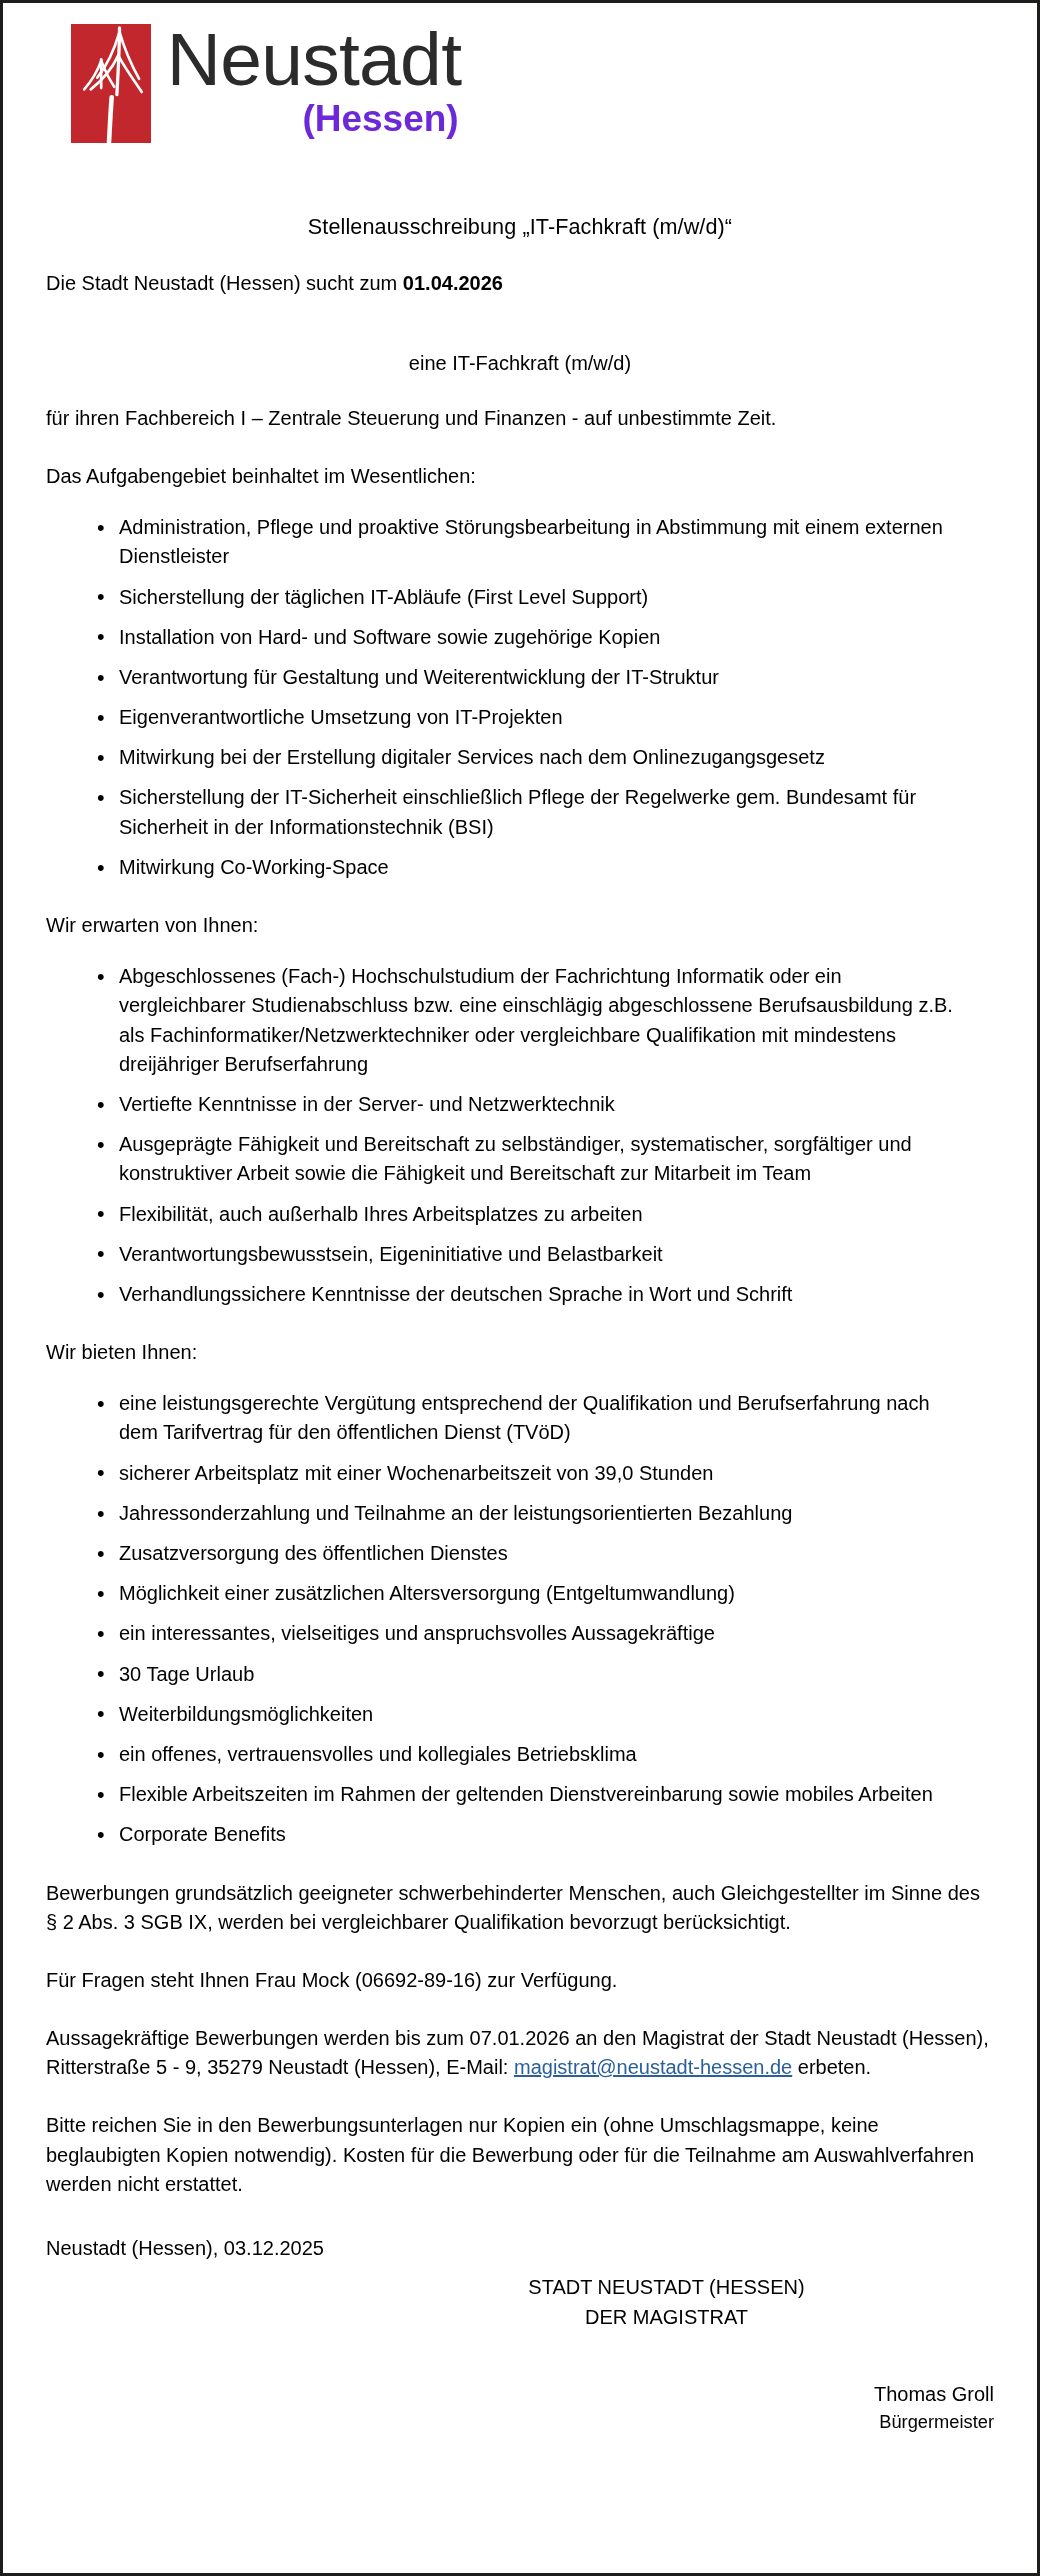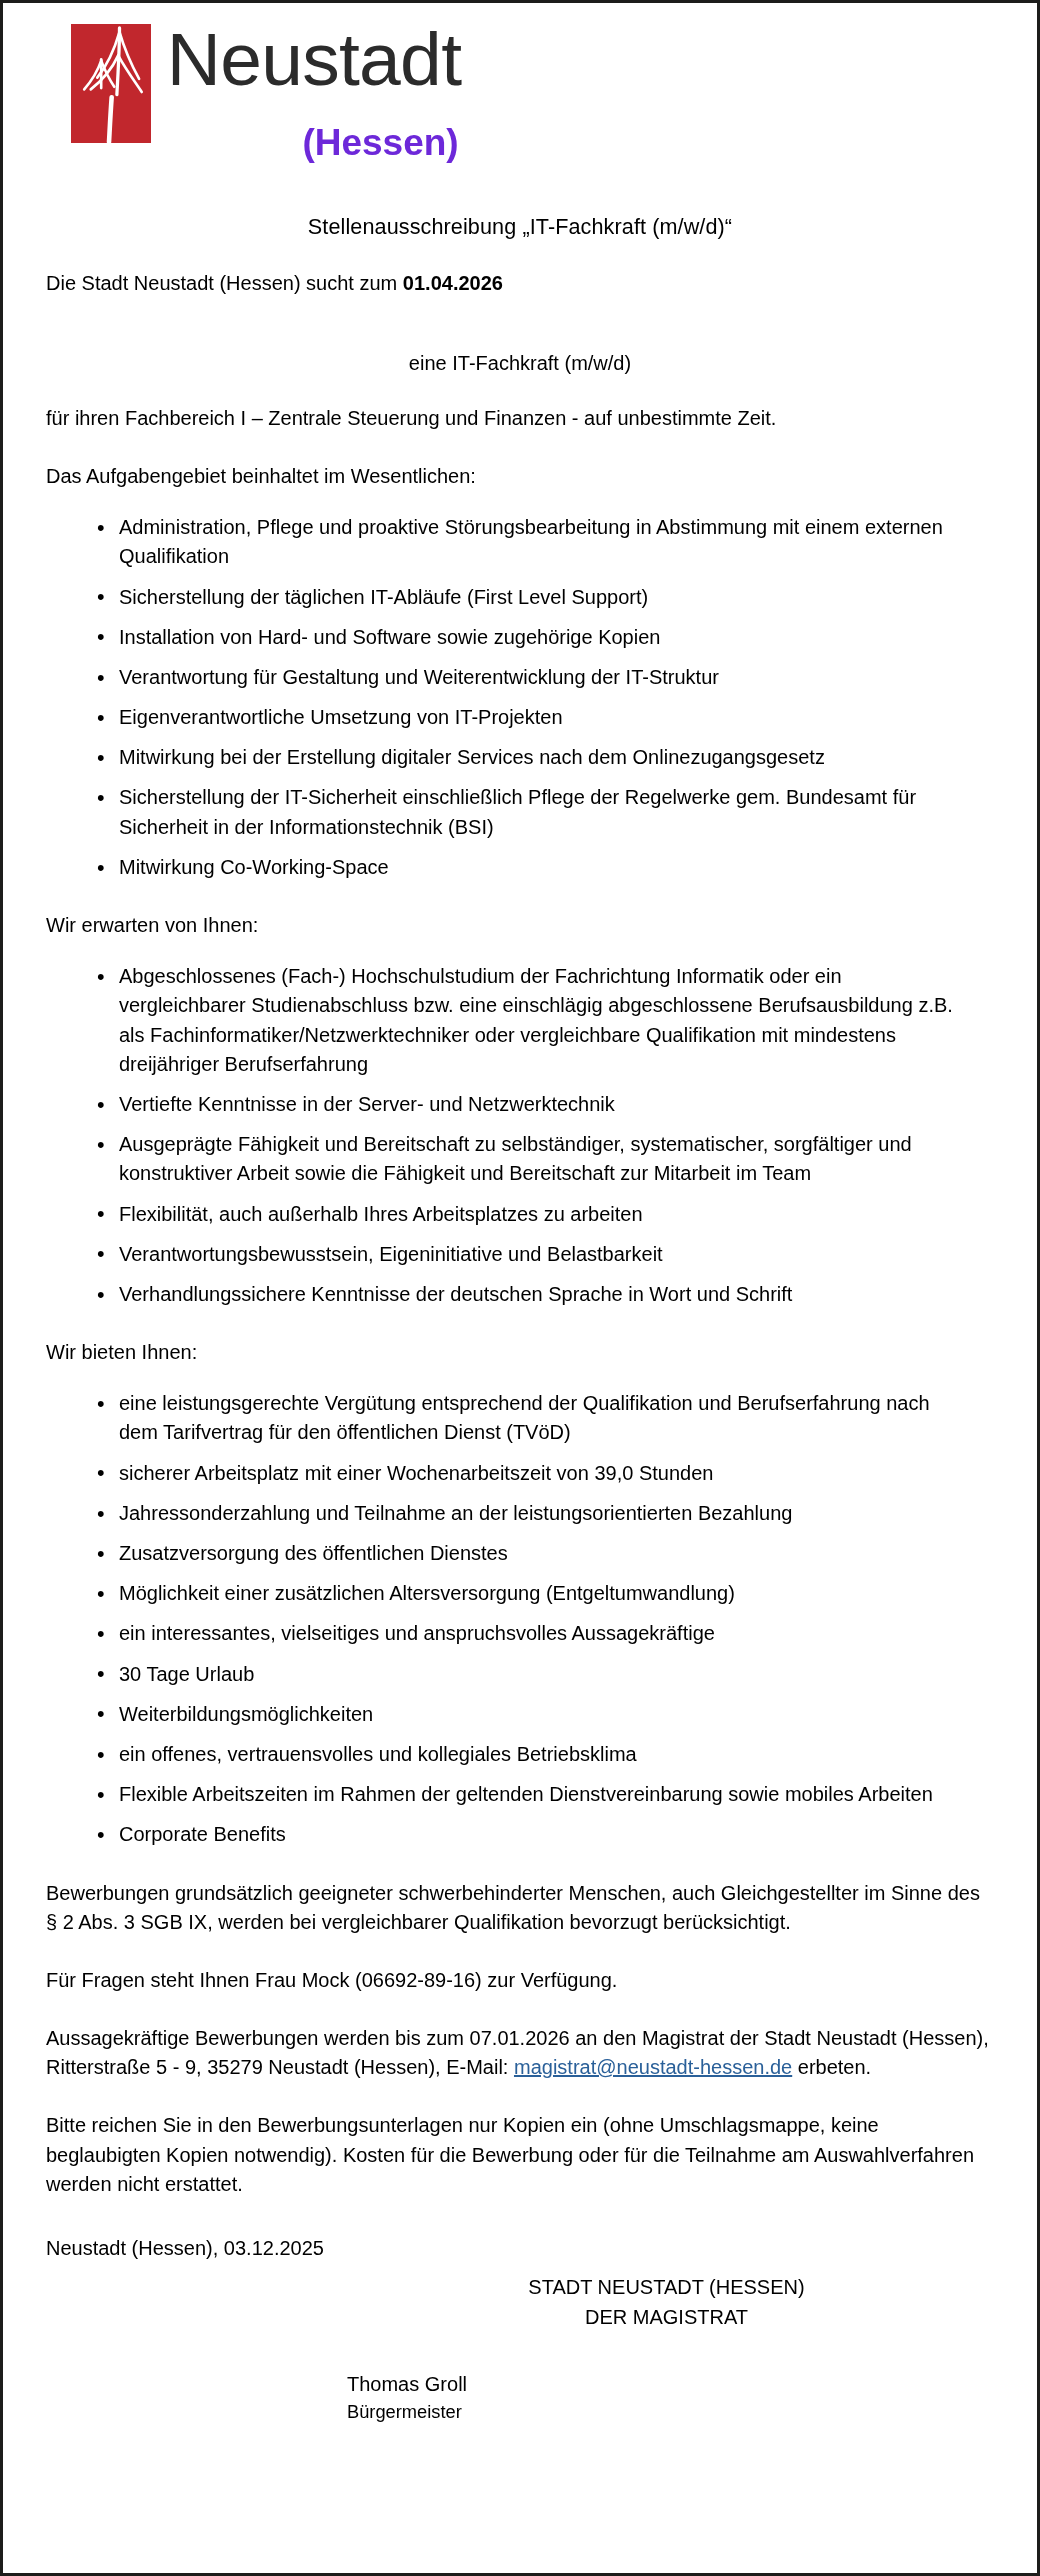--- a/index.html
+++ b/index.html
@@ -42,21 +42,20 @@
     flex: 0 0 auto;
     margin-top: 3.9px;
     overflow: hidden;
   }
   .logo-mark svg { display: block; }
   .logo-words {
     margin-left: 15.7px;
     display: flex;
     flex-direction: column;
     justify-content: flex-start;
-    gap: 24px;
   }
   .logo-city {
     font-size: 75px;
     line-height: 1.05;
     font-weight: 400;
     color: #2b2b2b;
     letter-spacing: -0.7px;
   }
   .logo-state {
     font-size: 37px;
@@ -135,22 +134,22 @@
     top: 38px;
     text-align: center;
     padding-left: 301px;
     font-size: 20px;
     line-height: 1.5;
   }
   .sig-name-block {
     position: absolute;
     left: 0;
     right: 0;
-    top: 136px;
-    text-align: left;
+    top: 146px;
+    text-align: right;
     padding-left: 301px;
     font-size: 20px;
     line-height: 1.45;
   }
   .sig-role { font-size: 18.3px; }
 </style>
 </head>
 <body>
 
 <div class="page">
@@ -181,21 +180,21 @@
     <div class="doc-title">Stellenausschreibung „IT-Fachkraft (m/w/d)“</div>
 
     <p class="body"><span>Die Stadt Neustadt (Hessen) sucht zum </span><span class="bold">01.04.2026</span></p>
 
     <p class="center-bold">eine IT-Fachkraft (m/w/d)</p>
 
     <p class="body">für ihren Fachbereich I – Zentrale Steuerung und Finanzen - auf unbestimmte Zeit.</p>
 
     <p class="body">Das Aufgabengebiet beinhaltet im Wesentlichen:</p>
     <ul class="bullets">
-      <li>Administration, Pflege und proaktive Störungsbearbeitung in Abstimmung mit einem externen Qualifikation</li>
+      <li>Administration, Pflege und proaktive Störungsbearbeitung in Abstimmung mit einem externen Dienstleister</li>
       <li>Sicherstellung der täglichen IT-Abläufe (First Level Support)</li>
       <li>Installation von Hard- und Software sowie zugehörige Kopien</li>
       <li>Verantwortung für Gestaltung und Weiterentwicklung der IT-Struktur</li>
       <li>Eigenverantwortliche Umsetzung von IT-Projekten</li>
       <li>Mitwirkung bei der Erstellung digitaler Services nach dem Onlinezugangsgesetz</li>
       <li>Sicherstellung der IT-Sicherheit einschließlich Pflege der Regelwerke gem. Bundesamt für Sicherheit in der Informationstechnik (BSI)</li>
       <li>Mitwirkung Co-Working-Space</li>
     </ul>
 
     <p class="body">Wir erwarten von Ihnen:</p>

